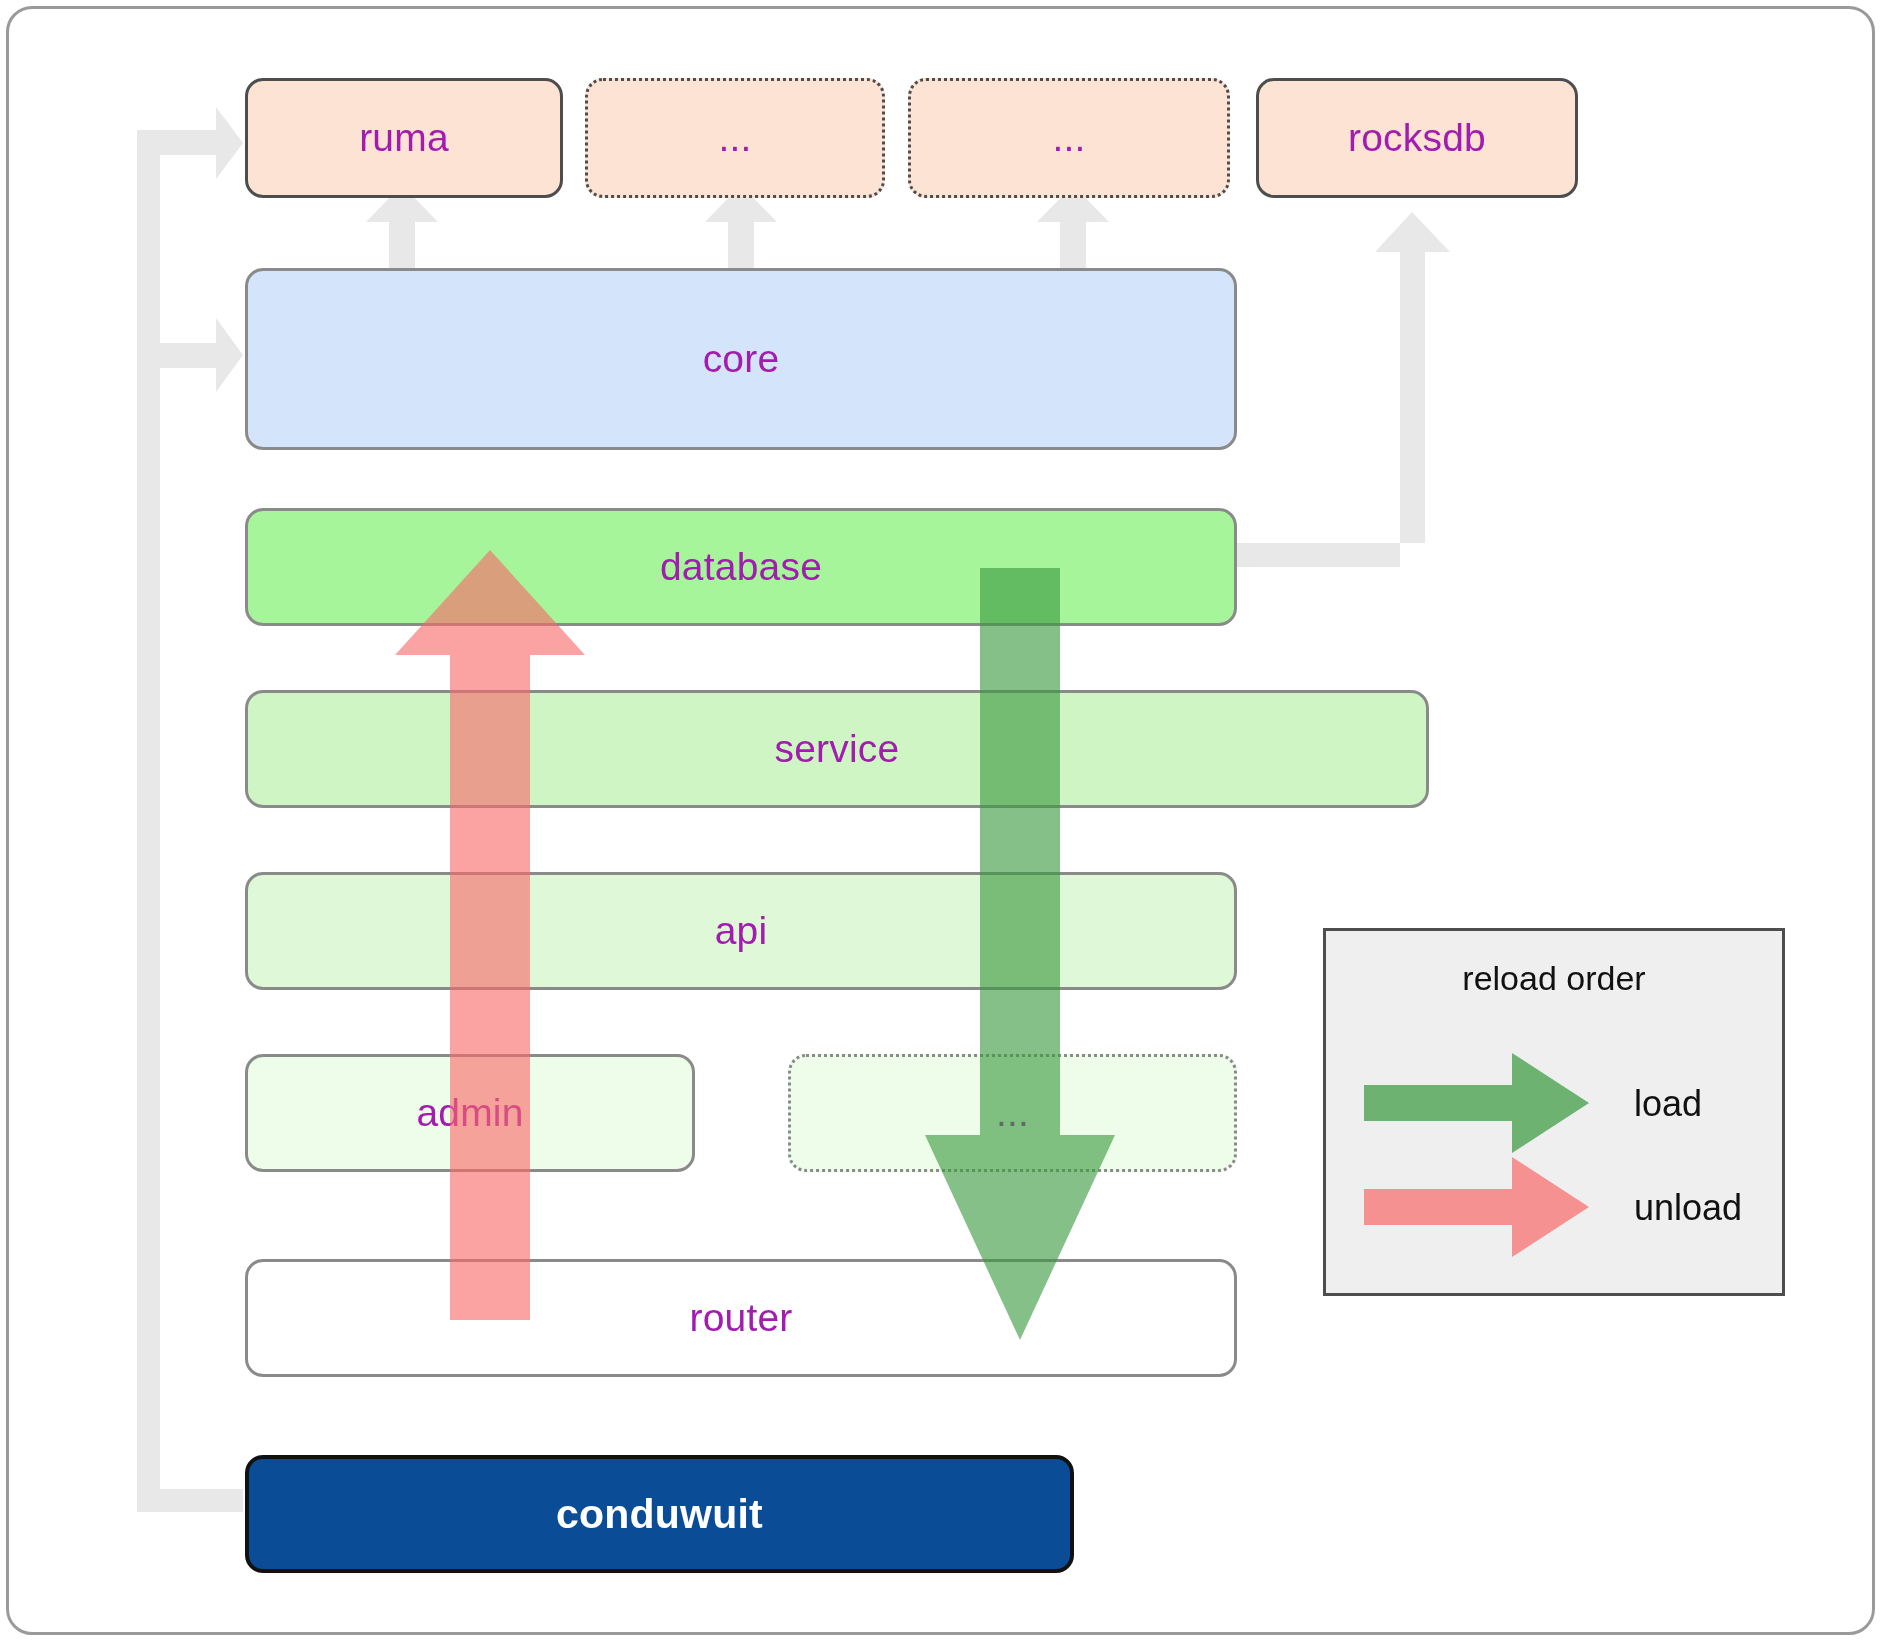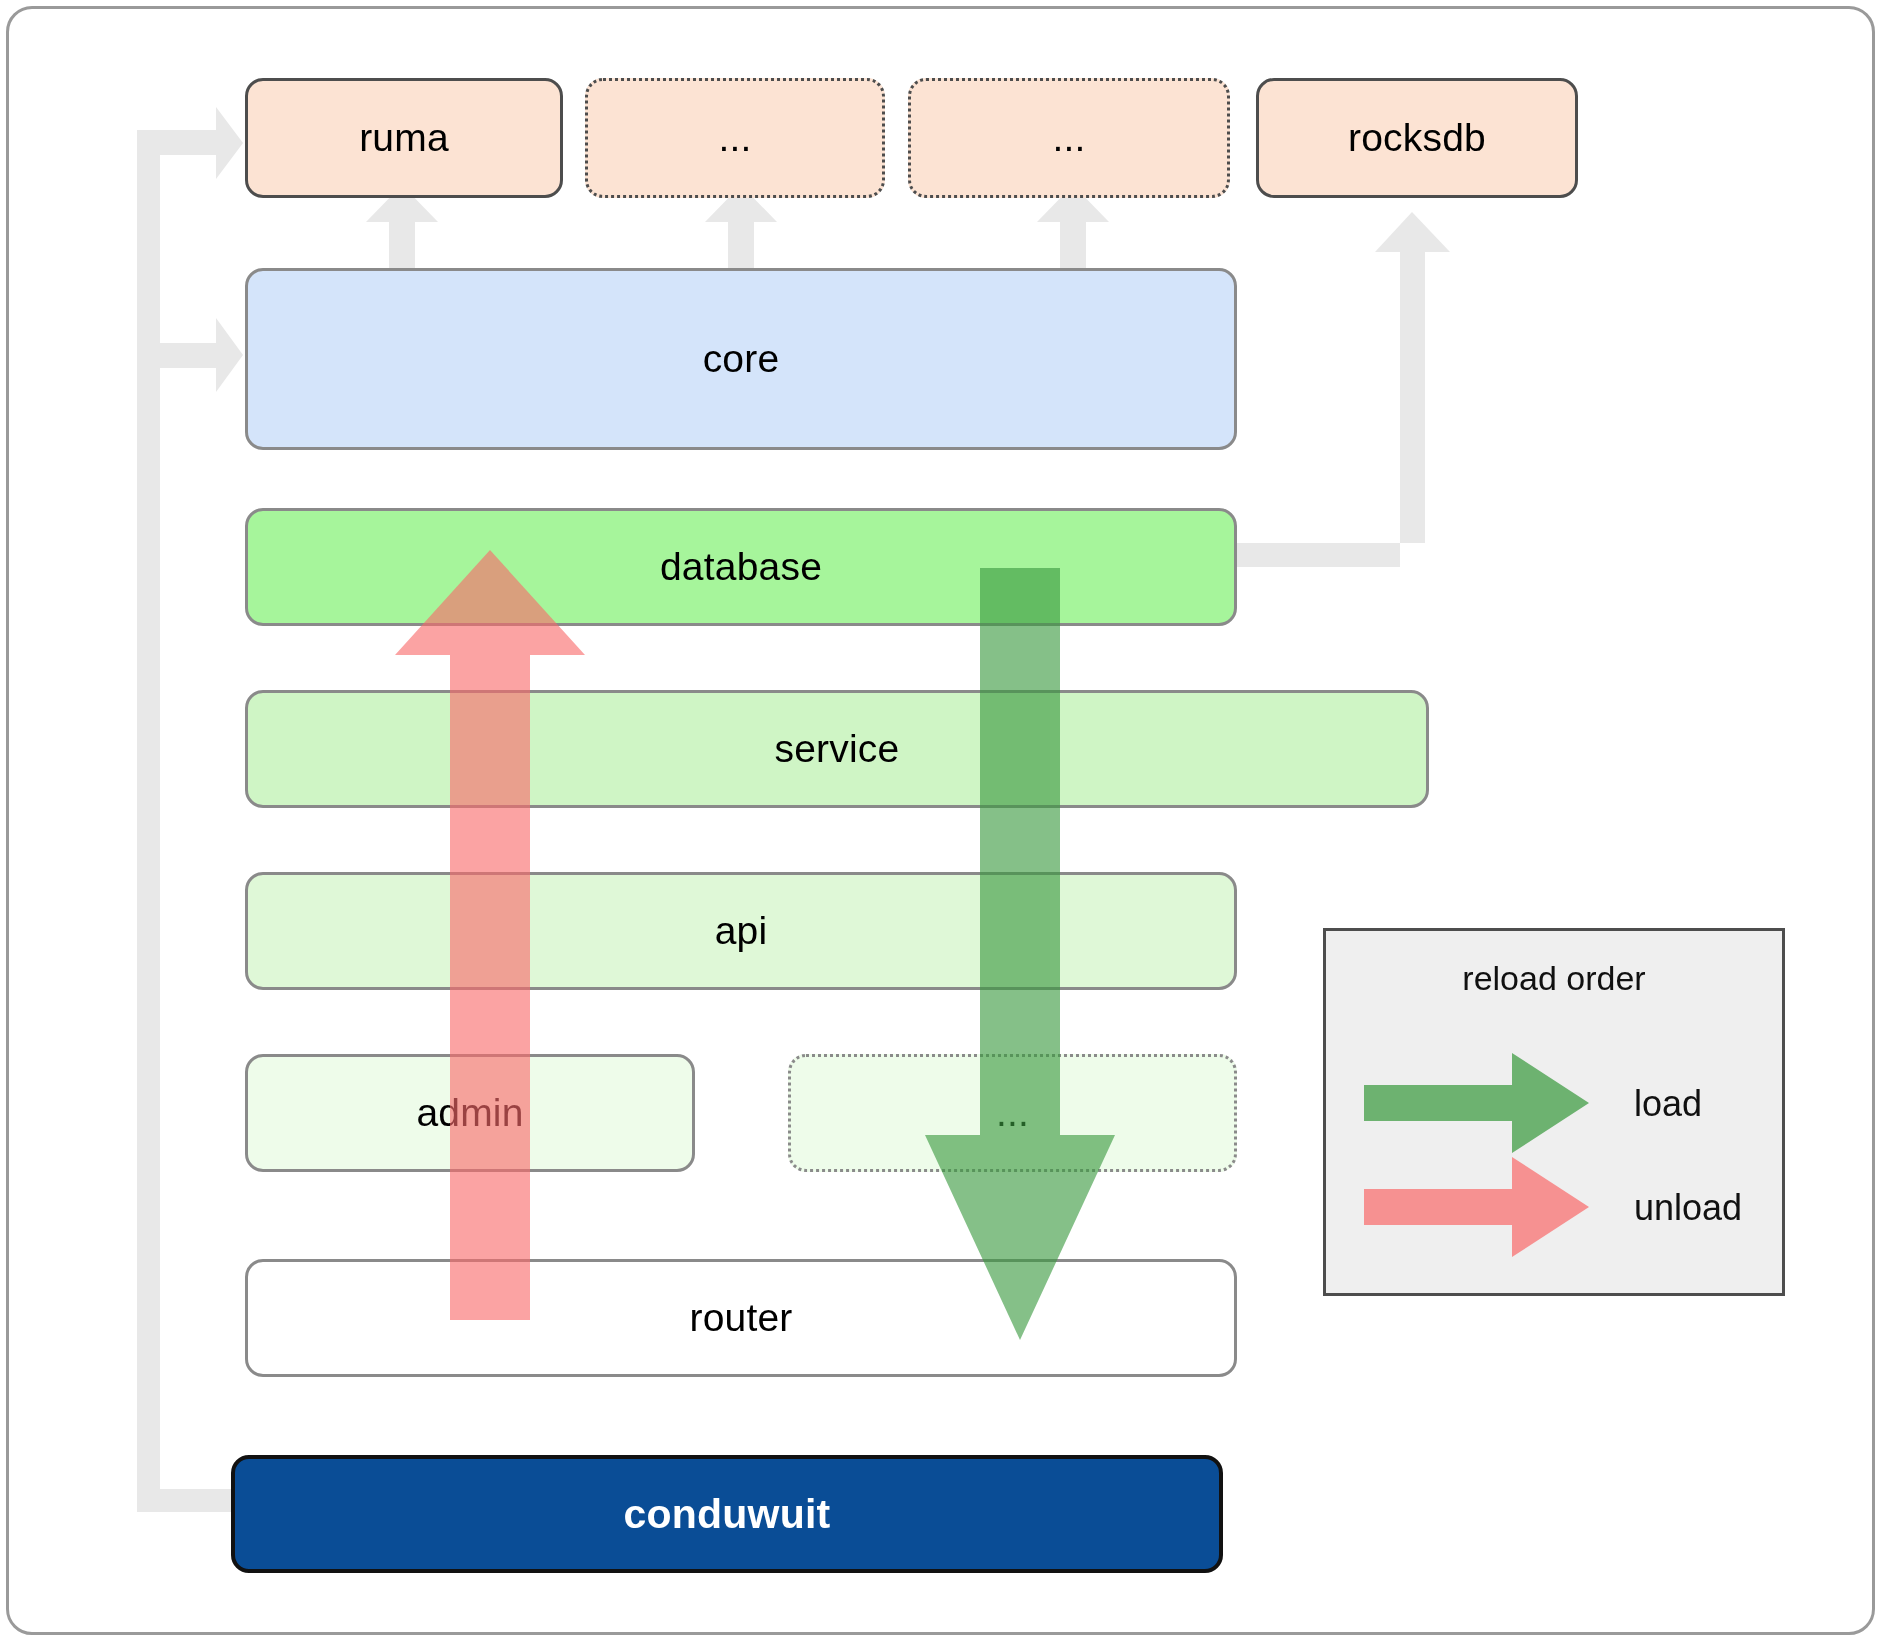--- a/index.html
+++ b/index.html
@@ -16,21 +16,21 @@
     border:3px solid #9a9a9a;
     border-radius:26px;
     background:#ffffff;
     box-sizing:border-box;
   }
   .node{
     position:absolute;
     box-sizing:border-box;
     display:flex;align-items:center;justify-content:center;
     border-radius:16px;
-    color:#000000;
+    color:#a21caf;
     letter-spacing:.2px;
     z-index:6;
   }
   .node span{pointer-events:none;}
 
   
   .dep{
     height:120px;top:78px;
     background:#FCE3D3;
     border:3px solid #4d4d4d;
@@ -140,21 +140,21 @@
   </div>
 
   <div class="node layer etc" style="left:788px;top:1054px;width:449px;height:118px;">
     <span>...</span>
   </div>
 
   <div class="node layer router" style="left:245px;top:1236px;width:992px;height:118px;">
     <span>router</span>
   </div>
 
-  <div class="node app" style="left:231px;top:1455px;width:992px;height:118px;">
+  <div class="node app" style="left:245px;top:1455px;width:829px;height:118px;">
     <span>conduwuit</span>
   </div>
 
   <svg class="svg-over" viewBox="0 0 1883 1643">
 
     <g opacity="0.62">
       <path d="M 450 1320 L 450 655 L 395 655 L 490 550 L 585 655 L 530 655 L 530 1320 Z" fill="#F96A6A"></path>
     </g>
 
     <g opacity="0.62">

